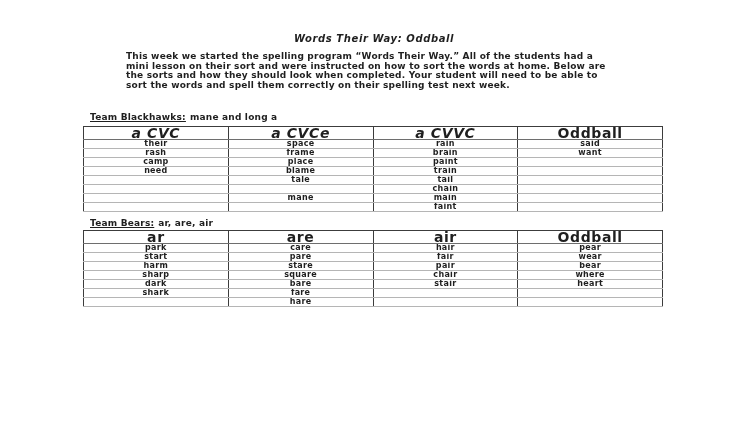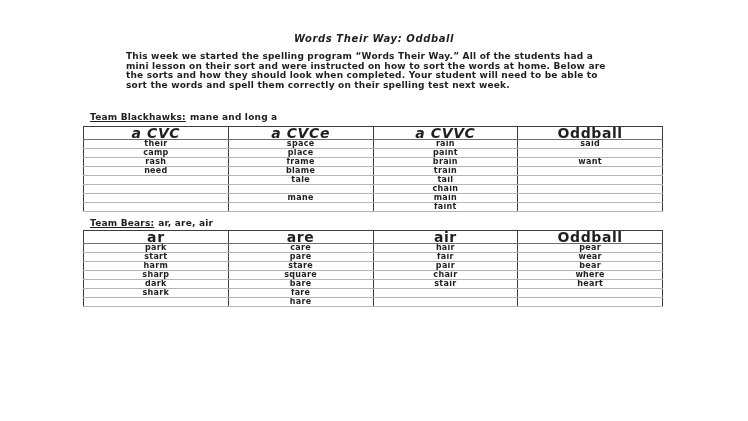--- a/index.html
+++ b/index.html
@@ -128,32 +128,32 @@
         </tr>
       </thead>
       <tbody>
         <tr>
           <td>their</td>
           <td>space</td>
           <td>rain</td>
           <td>said</td>
         </tr>
         <tr>
-          <td>camp</td>
-          <td>place</td>
-          <td>paint</td>
-          <td></td>
-        </tr>
-        <tr>
           <td>rash</td>
           <td>frame</td>
           <td>brain</td>
           <td>want</td>
         </tr>
         <tr>
+          <td>camp</td>
+          <td>place</td>
+          <td>paint</td>
+          <td></td>
+        </tr>
+        <tr>
           <td>need</td>
           <td>blame</td>
           <td>train</td>
           <td></td>
         </tr>
         <tr>
           <td></td>
           <td>tale</td>
           <td>tail</td>
           <td></td>

